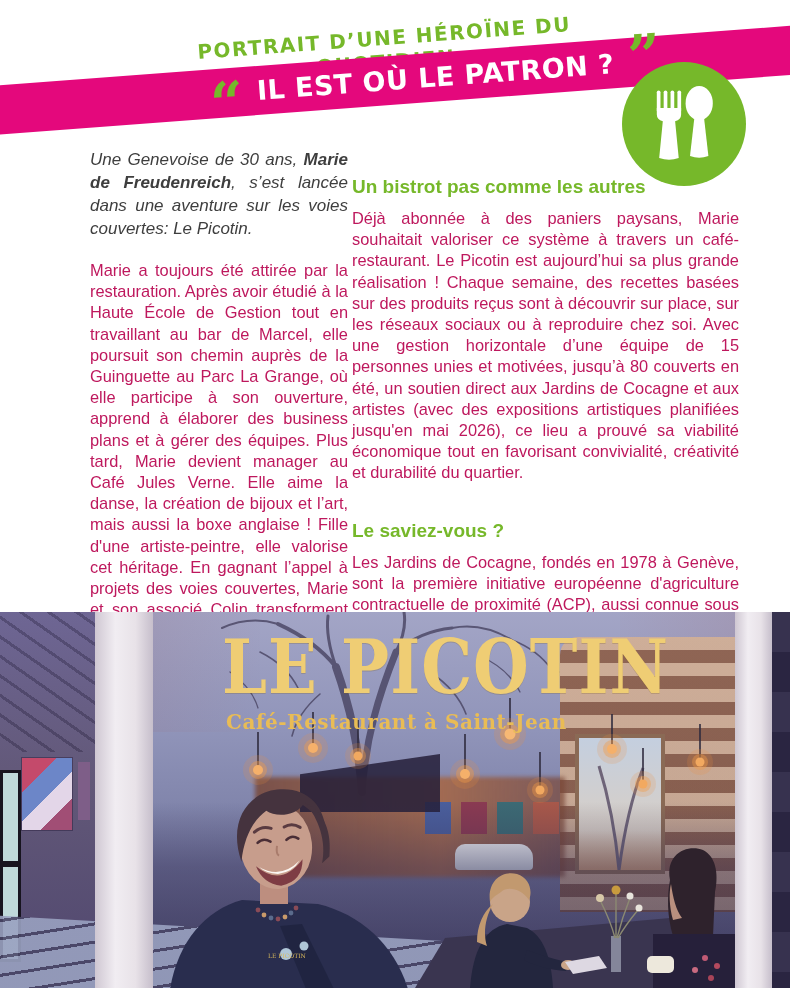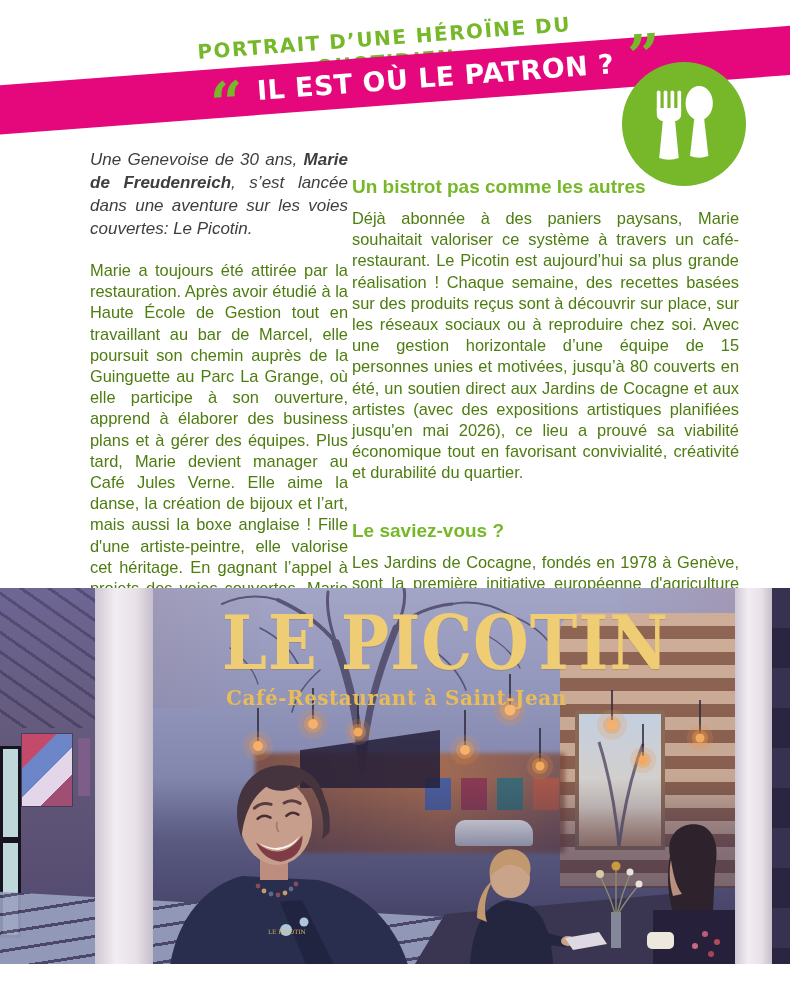--- a/index.html
+++ b/index.html
@@ -23,25 +23,25 @@
   .badge{position:absolute;left:622px;top:62px;width:124px;height:124px;border-radius:50%;
          background:#76B82A;z-index:5;display:flex;align-items:center;justify-content:center;}
 
   
   .col-left{position:absolute;left:78px;top:148px;width:258px;margin-left:12px;}
   .col-right{position:absolute;left:352px;top:176px;width:387px;}
   .intro{font-style:italic;font-size:17px;line-height:23px;color:#3E3E3E;text-align:justify;
          margin:0 0 20px 0;}
   .intro b{font-weight:bold;}
   h2.green{color:#76B82A;font-size:19px;font-weight:bold;margin:0 0 11px 0;line-height:21px;}
-  p.body{font-size:16.4px;line-height:21.2px;color:#4d7c0f;text-align:justify;margin:0;}
+  p.body{font-size:16.4px;line-height:21.2px;color:#be185d;text-align:justify;margin:0;}
   .sect2{margin-top:36px;}
 
   
-  .photo{position:absolute;left:0;top:588px;width:790px;height:376px;overflow:hidden;
+  .photo{position:absolute;left:0;top:612px;width:790px;height:376px;overflow:hidden;
          background:linear-gradient(180deg,#A3A5C6 0%,#9195BA 30%,#7B7FA6 60%,#5F5E88 100%);}
   .abs{position:absolute;}
   .ph-topglow-l{left:0;top:0;width:260px;height:120px;
       background:linear-gradient(100deg,rgba(150,120,140,.5),rgba(170,160,200,0));}
   .ph-topglow-r{left:620px;top:0;width:170px;height:150px;
       background:linear-gradient(260deg,rgba(160,130,150,.45),rgba(170,160,200,0));}
   .ph-building{left:560px;top:25px;width:175px;height:275px;border-radius:18px 0 0 0;
       background:repeating-linear-gradient(180deg,rgba(248,238,228,.40) 0 13px,rgba(95,60,60,.42) 13px 26px),
       linear-gradient(180deg,#B28366,#9C7058);}
   .ph-bwindow{left:575px;top:122px;width:82px;height:132px;border:4px solid #8A6A55;

